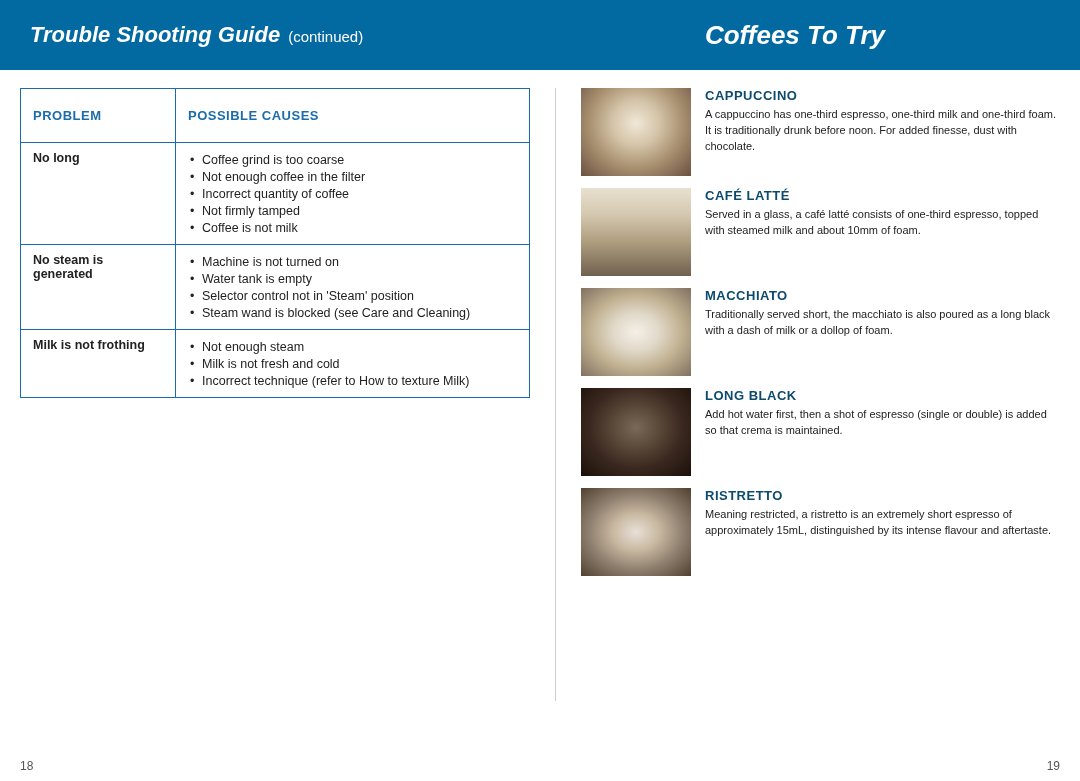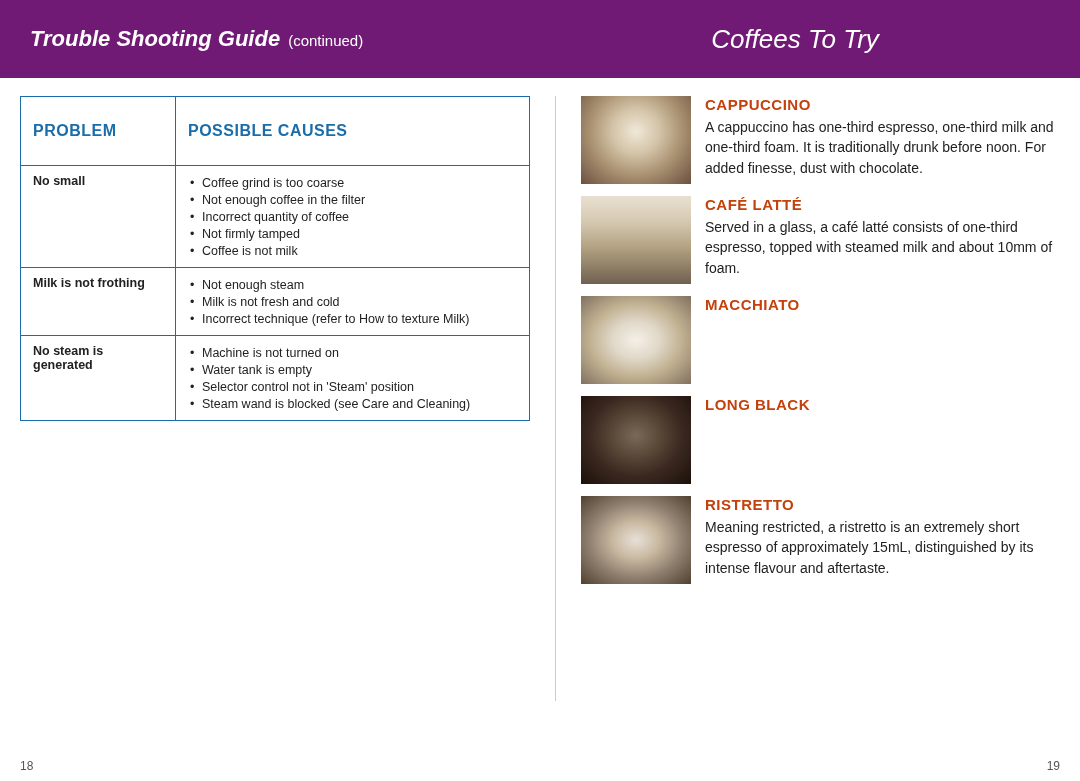--- a/index.html
+++ b/index.html
@@ -8,25 +8,25 @@
       height: 781px;
       display: flex;
       flex-direction: column;
       font-family: Arial, Helvetica, sans-serif;
       background: #fff;
       overflow: hidden;
     }
 
     
     .header {
-      background: #701a75;
+      background: #0369a1;
       display: flex;
       align-items: center;
       padding: 0 30px;
-      height: 78px;
+      height: 70px;
     }
     .header-left {
       flex: 1;
       display: flex;
       align-items: baseline;
       gap: 8px;
     }
     .header-title-main {
       color: #fff;
       font-size: 22px;
@@ -38,21 +38,21 @@
       font-size: 15px;
       font-weight: normal;
     }
     .header-right {
       flex: 1;
       text-align: center;
     }
     .header-right-title {
       color: #fff;
       font-size: 26px;
-      font-weight: normal;
+      font-weight: bold;
       font-style: italic;
     }
 
     
     .main {
       display: flex;
       flex: 1;
       padding: 18px 20px 10px 20px;
       gap: 20px;
     }
@@ -67,22 +67,22 @@
     .trouble-table {
       width: 100%;
       border-collapse: collapse;
       border: 1.5px solid #1a6daa;
       font-size: 12.5px;
     }
     .trouble-table th {
       background: #fff;
       color: #1a6daa;
       font-weight: bold;
-      font-size: 16px;
-      padding: 25px 12px;
+      font-size: 13px;
+      padding: 19px 12px;
       text-align: left;
       border: 1.5px solid #1a6daa;
       text-transform: uppercase;
       letter-spacing: 0.5px;
     }
     .trouble-table td {
       padding: 8px 12px;
       vertical-align: top;
       border: 1px solid #1a6daa;
       font-size: 12.5px;
@@ -148,29 +148,29 @@
       background: radial-gradient(ellipse at 50% 45%, #7a6858 0%, #5a4838 30%, #3a2820 60%, #1a1008 100%);
     }
     .img-ristretto {
       background: radial-gradient(ellipse at 50% 50%, #e8e0d8 0%, #c8b8a0 30%, #908070 60%, #504030 100%);
     }
 
     .coffee-info {
       flex: 1;
     }
     .coffee-name {
-      color: #c2410c;
-      font-size: 15px;
+      color: #0c4a6e;
+      font-size: 13px;
       font-weight: bold;
       text-transform: uppercase;
       letter-spacing: 0.5px;
       margin-bottom: 4px;
     }
     .coffee-desc {
-      font-size: 14px;
+      font-size: 11px;
       color: #222;
       line-height: 1.45;
     }
 
     
     .footer {
       display: flex;
       justify-content: space-between;
       padding: 4px 20px 8px 20px;
       font-size: 12px;
@@ -204,52 +204,52 @@
   <div class="left-panel">
     <table class="trouble-table">
       <thead>
         <tr>
           <th class="problem-col">PROBLEM</th>
           <th class="causes-col">POSSIBLE CAUSES</th>
         </tr>
       </thead>
       <tbody id="trouble-tbody">
       <tr>
-            <td class="problem-col">No small</td>
+            <td class="problem-col">No long</td>
             <td class="causes-col">
               <ul>
                 <li>Coffee grind is too coarse</li>
                 <li>Not enough coffee in the filter</li>
                 <li>Incorrect quantity of coffee</li>
                 <li>Not firmly tamped</li>
                 <li>Coffee is not milk</li>
-              </ul>
-            </td>
-          </tr>
-          <tr>
-            <td class="problem-col">Milk is not frothing</td>
-            <td class="causes-col">
-              <ul>
-                <li>Not enough steam</li>
-                <li>Milk is not fresh and cold</li>
-                <li>Incorrect technique (refer to How to texture Milk)</li>
               </ul>
             </td>
           </tr>
           <tr>
             <td class="problem-col">No steam is generated</td>
             <td class="causes-col">
               <ul>
                 <li>Machine is not turned on</li>
                 <li>Water tank is empty</li>
                 <li>Selector control not in 'Steam' position</li>
                 <li>Steam wand is blocked (see Care and Cleaning)</li>
               </ul>
             </td>
           </tr>
+          <tr>
+            <td class="problem-col">Milk is not frothing</td>
+            <td class="causes-col">
+              <ul>
+                <li>Not enough steam</li>
+                <li>Milk is not fresh and cold</li>
+                <li>Incorrect technique (refer to How to texture Milk)</li>
+              </ul>
+            </td>
+          </tr>
         </tbody>
     </table>
   </div>
 
   <div class="divider"></div>
 
   <div class="right-panel" id="coffees-panel">
   <div class="coffee-item">
         <div class="coffee-image img-cappuccino"></div>
         <div class="coffee-info">
@@ -261,26 +261,28 @@
         <div class="coffee-image img-cafelatte"></div>
         <div class="coffee-info">
           <div class="coffee-name">CAFÉ LATTÉ</div>
           <div class="coffee-desc">Served in a glass, a café latté consists of one-third espresso, topped with steamed milk and about 10mm of foam.</div>
         </div>
       </div>
       <div class="coffee-item">
         <div class="coffee-image img-macchiato"></div>
         <div class="coffee-info">
           <div class="coffee-name">MACCHIATO</div>
+          <div class="coffee-desc">Traditionally served short, the macchiato is also poured as a long black with a dash of milk or a dollop of foam.</div>
         </div>
       </div>
       <div class="coffee-item">
         <div class="coffee-image img-longblack"></div>
         <div class="coffee-info">
           <div class="coffee-name">LONG BLACK</div>
+          <div class="coffee-desc">Add hot water first, then a shot of espresso (single or double) is added so that crema is maintained.</div>
         </div>
       </div>
       <div class="coffee-item">
         <div class="coffee-image img-ristretto"></div>
         <div class="coffee-info">
           <div class="coffee-name">RISTRETTO</div>
           <div class="coffee-desc">Meaning restricted, a ristretto is an extremely short espresso of approximately 15mL, distinguished by its intense flavour and aftertaste.</div>
         </div>
       </div>
     </div>

